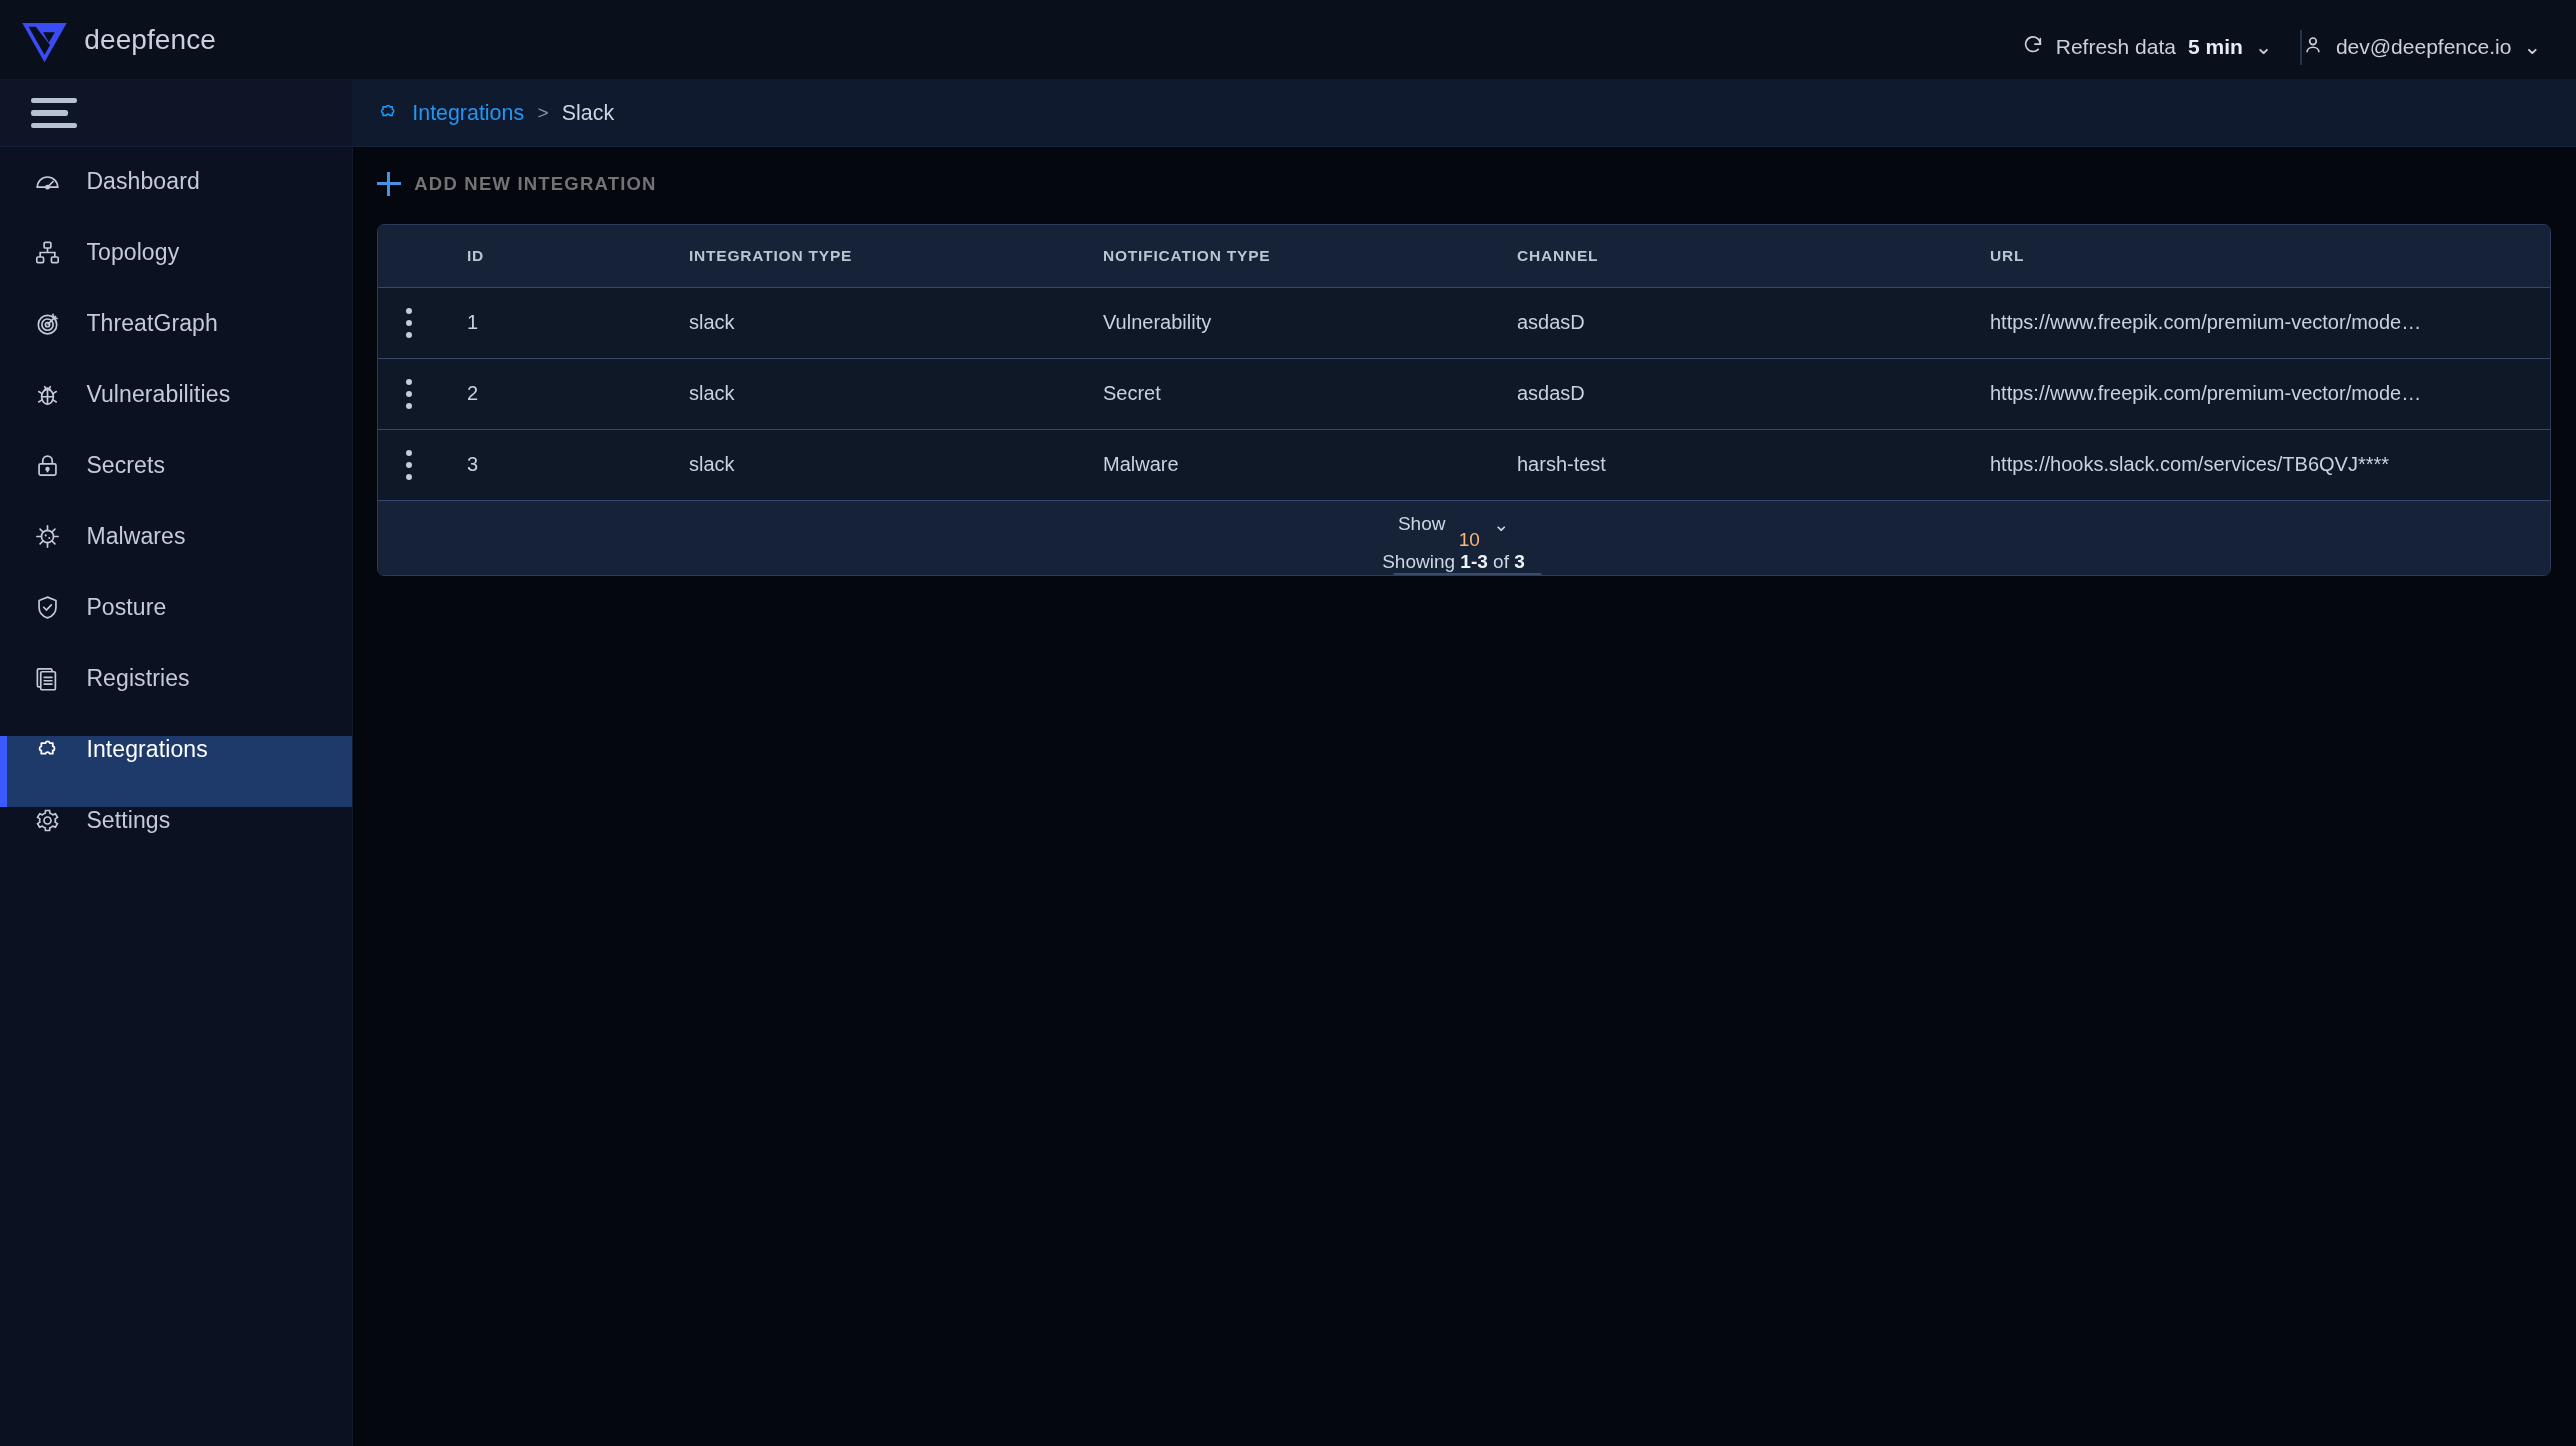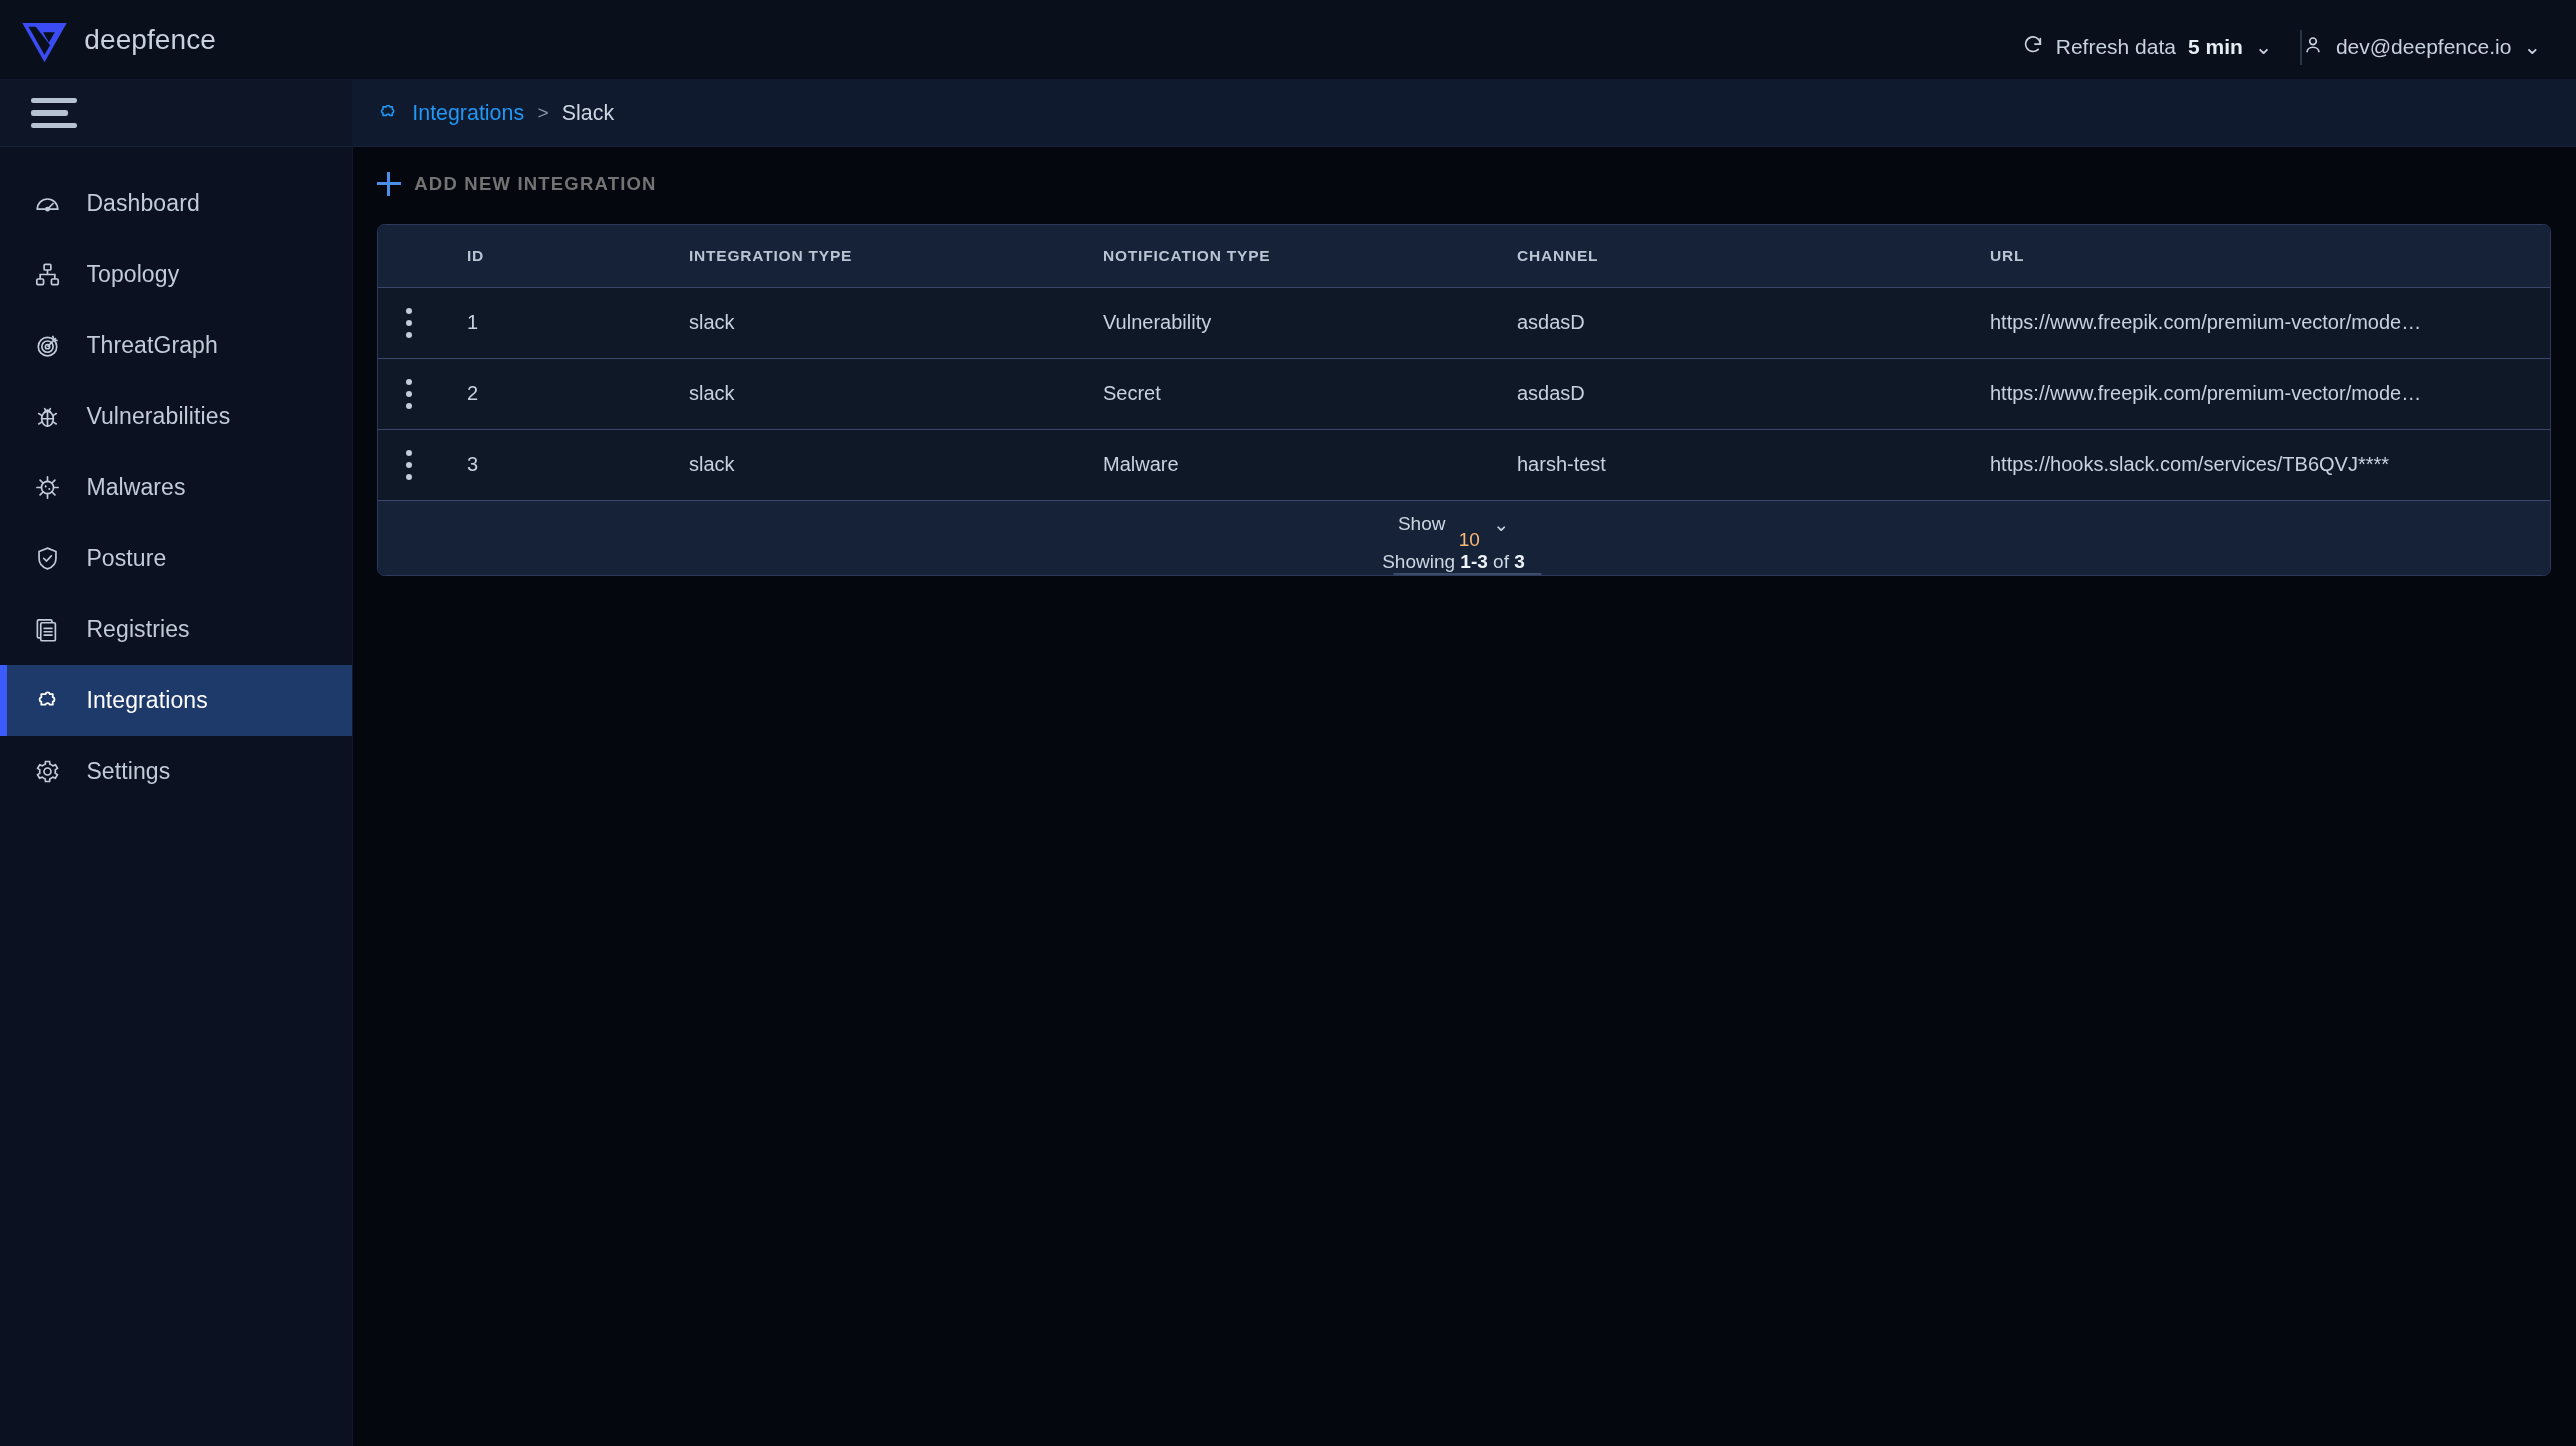--- a/index.html
+++ b/index.html
@@ -55,21 +55,21 @@
   }
   .burger { width: 46px; height: 33px; display:flex; flex-direction:column; justify-content:center; gap:7.4px; }
   .burger span { display:block; height:5.2px; border-radius:2.2px; background:#b6c2d1; }
   .burger span:nth-child(1){ width:46px; }
   .burger span:nth-child(2){ width:37px; }
   .burger span:nth-child(3){ width:46px; }
 
   .navlist { padding-top: 21px; }
   .navitem {
     position: relative;
-    height: 71px; display: flex; align-items: center;
+    height: 71px; display: flex; align-items: flex-start;
     padding-left: 18px; color: #c2ccd8;
   }
   .navitem .ico {
     width: 58px; display: flex; align-items: center; justify-content: center;
     flex: 0 0 58px;
   }
   .navitem .lbl { font-size: 23px; margin-left: 10.4px; letter-spacing: 0.1px; }
   .navitem.active { background: #1e3a6b; color: #ffffff; }
   .navitem.active::before {
     content: ""; position: absolute; left: 0; top: 0;
@@ -253,20 +253,31 @@
           <ellipse cx="12" cy="14" rx="5.2" ry="6.6"></ellipse>
           <path d="M6.8 14h10.4M12 7.5v13"></path>
           <path d="M9.2 8.2a3 3 0 0 1 5.6 0"></path>
           <path d="M9.5 5l1.2 2M14.5 5l-1.2 2"></path>
           <path d="M6.8 11l-2.6-1.6M6.8 17l-2.6 1.6M17.2 11l2.6-1.6M17.2 17l2.6 1.6"></path>
         </svg>
       </span>
       <span class="lbl">Vulnerabilities</span>
     </div>
 
+    <div class="navitem">
+      <span class="ico">
+        <svg viewBox="0 0 24 24" width="27" height="27" fill="none" stroke="#c2ccd8" stroke-width="1.5">
+          <rect x="4.5" y="10.5" width="15" height="10" rx="1.3"></rect>
+          <path d="M7.8 10.5V7.8a4.2 4.2 0 0 1 8.4 0v2.7"></path>
+          <circle cx="12" cy="15" r="1.2" fill="#c2ccd8"></circle>
+            <path d="M12 16v2"></path>
+        </svg>
+      </span>
+      <span class="lbl">Secrets</span>
+    </div>
 
     <div class="navitem">
       <span class="ico">
         <svg viewBox="0 0 24 24" width="27" height="27" fill="none" stroke="#c2ccd8" stroke-width="1.5" stroke-linecap="round">
           <circle cx="12" cy="12" r="5.4"></circle>
           <path d="M12 6.6V2.6M12 17.4v4M6.6 12H2.6M17.4 12h4M8.2 8.2L5.4 5.4M15.8 15.8l2.8 2.8M15.8 8.2l2.8-2.8M8.2 15.8l-2.8 2.8"></path>
           <circle cx="10.4" cy="11" r=".9" fill="#c2ccd8" stroke="none"></circle>
           <circle cx="13.6" cy="13.4" r=".9" fill="#c2ccd8" stroke="none"></circle>
         </svg>
       </span>

